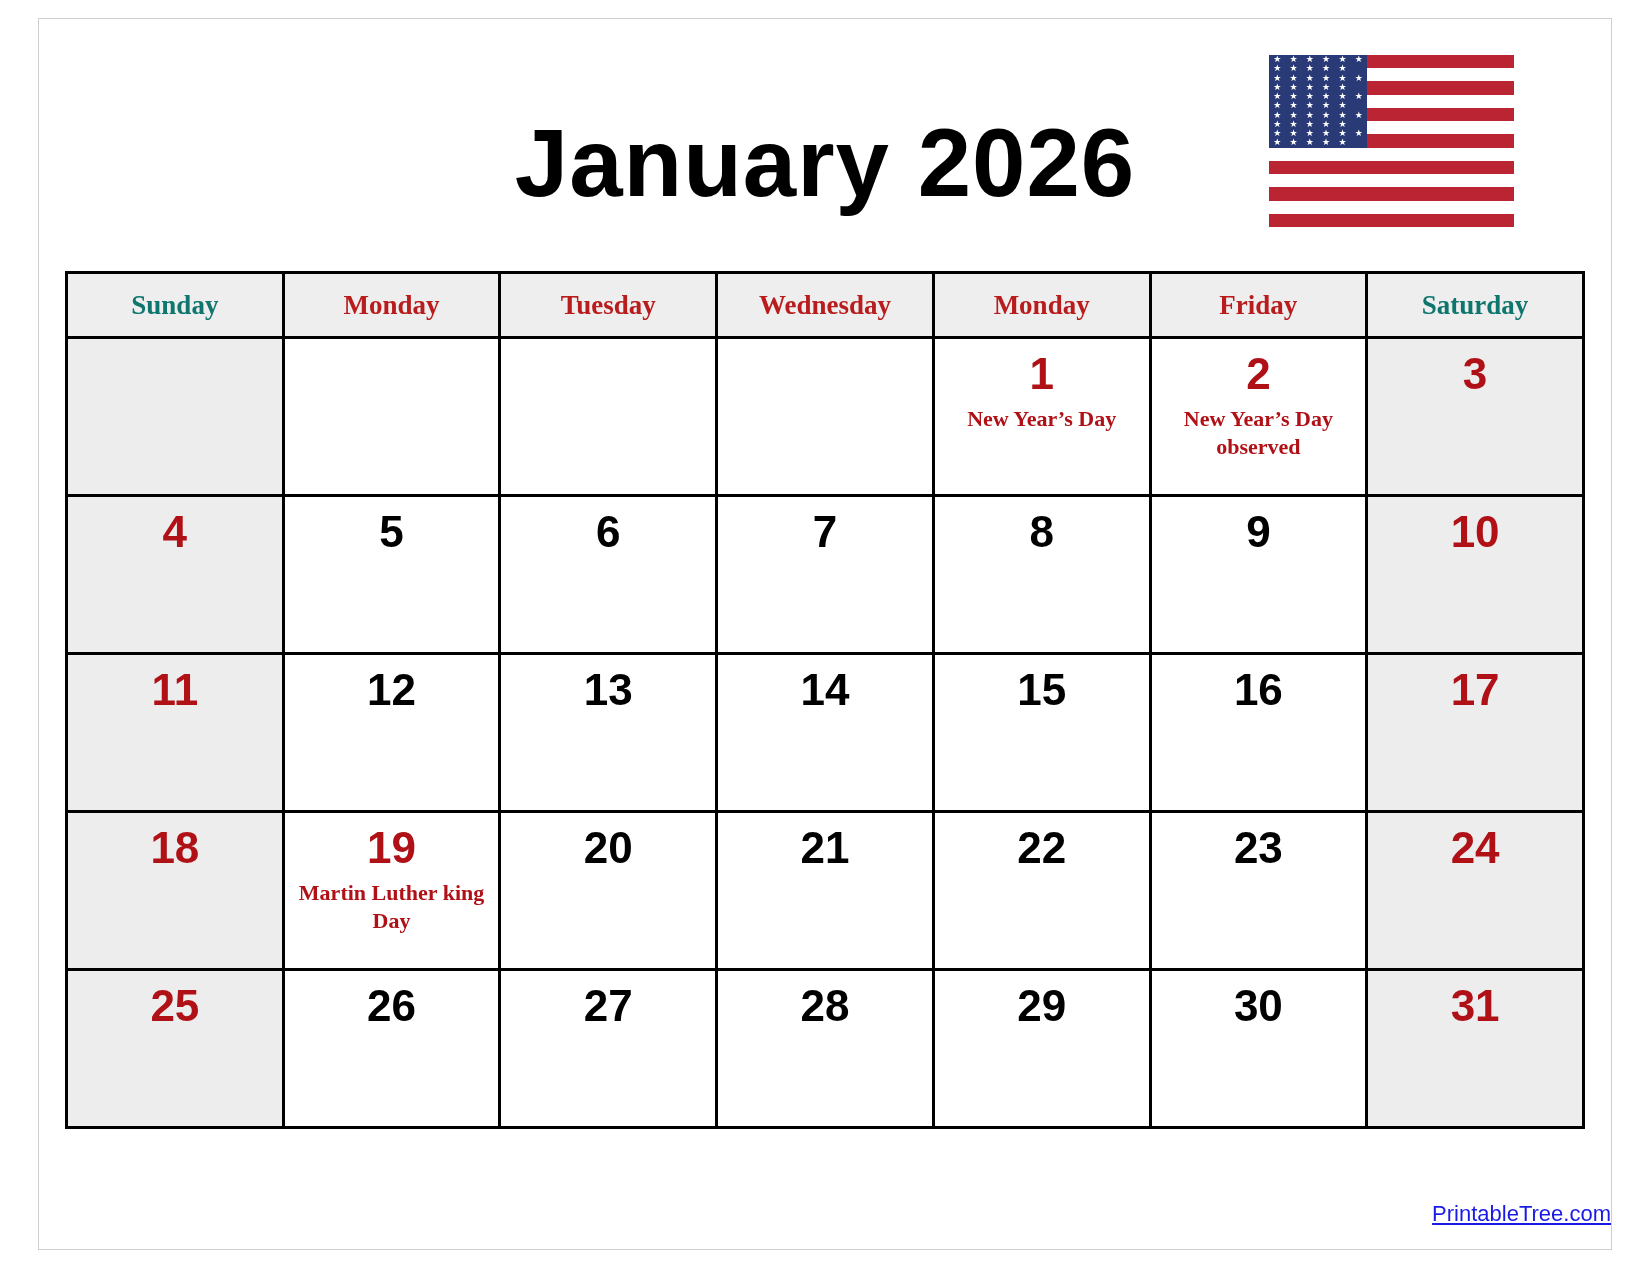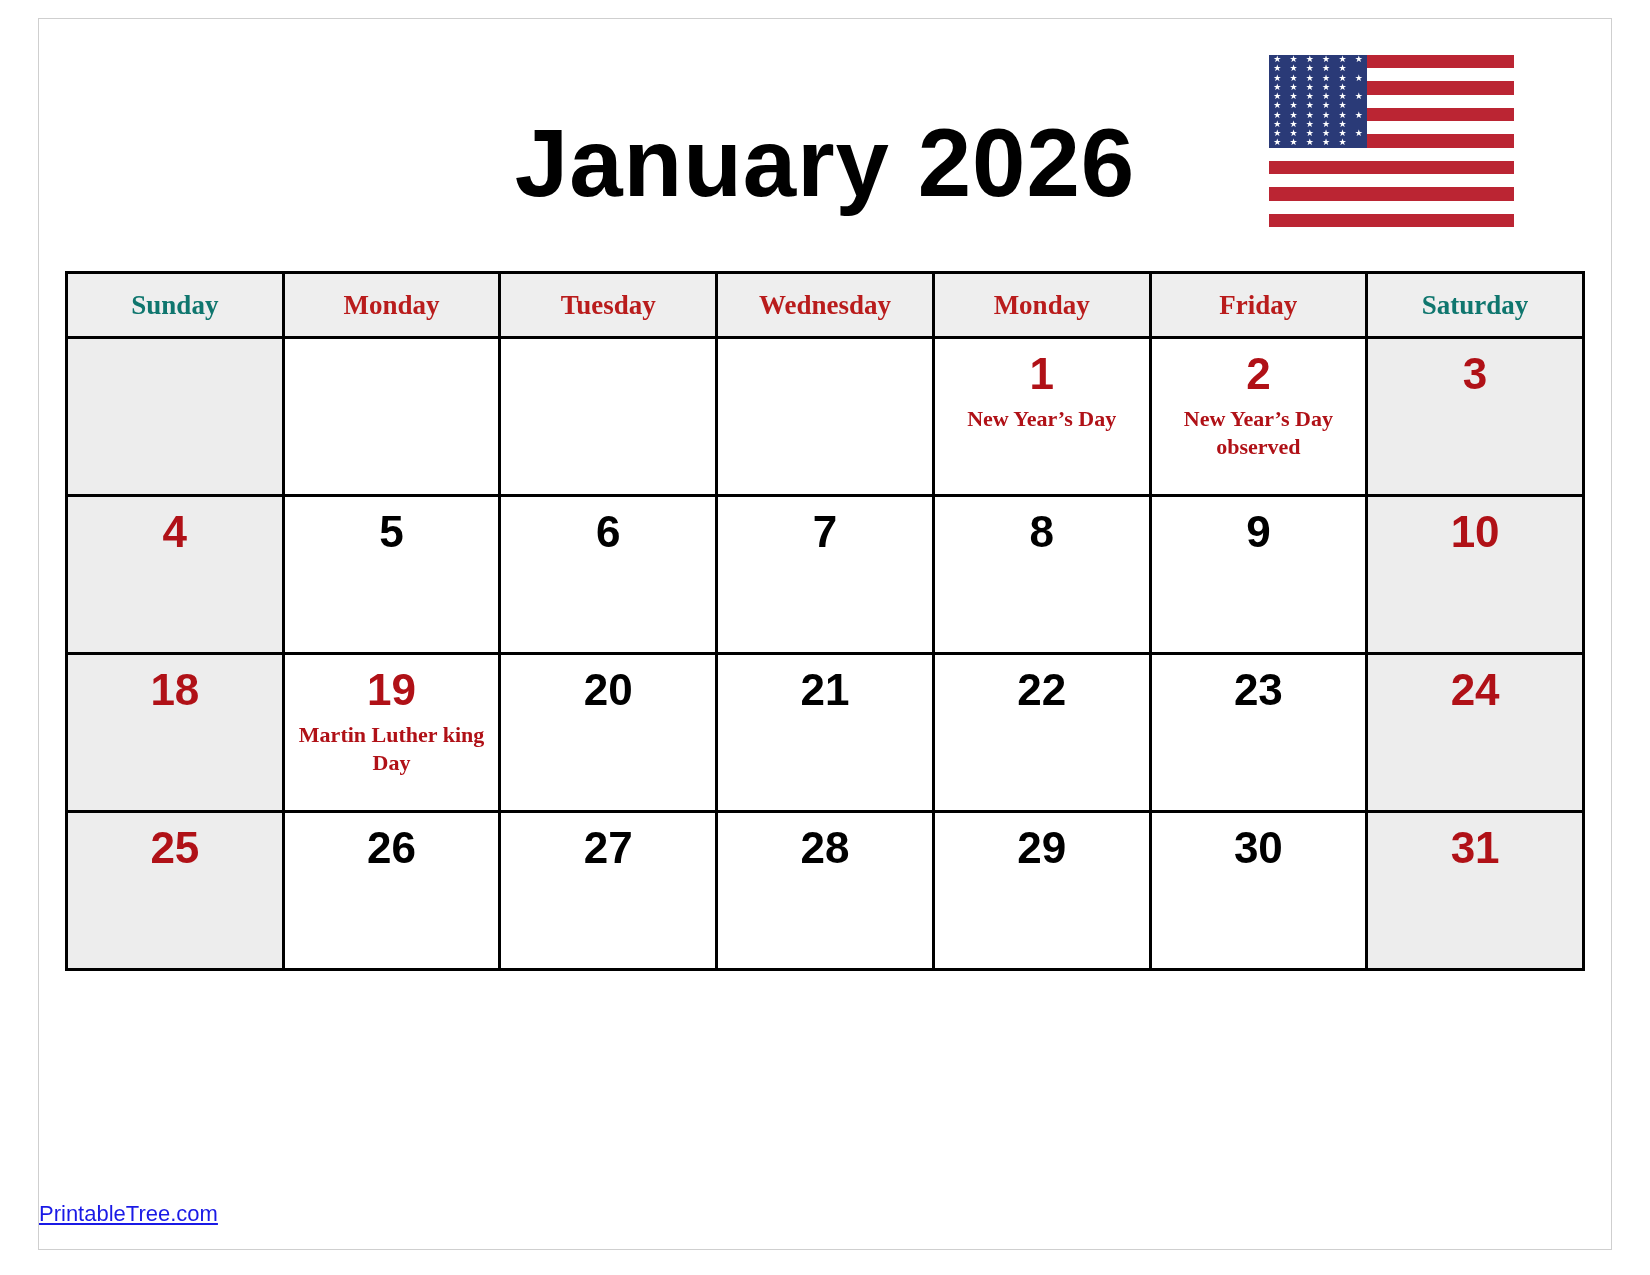--- a/index.html
+++ b/index.html
@@ -139,21 +139,21 @@
     margin-top: 8px;
     padding: 0 6px;
     line-height: 1.25;
     font-family: "Liberation Serif", serif;
   }
   .footer {
     position: absolute;
     left: 0;
     right: 0;
     bottom: 22px;
-    text-align: left;
+    text-align: right;
   }
   .footer a {
     color: #1a1ae6;
     font-size: 22px;
     text-decoration: underline;
     font-family: "Liberation Sans", sans-serif;
   }
 </style>
 </head>
 <body>
@@ -320,20 +320,43 @@
           </td>
           <td>
             <span class="daynum">9</span>
           </td>
           <td class="weekend">
             <span class="daynum">10</span>
           </td>
         </tr>
         <tr>
           <td class="weekend">
+            <span class="daynum">11</span>
+          </td>
+          <td>
+            <span class="daynum">12</span>
+          </td>
+          <td>
+            <span class="daynum">13</span>
+          </td>
+          <td>
+            <span class="daynum">14</span>
+          </td>
+          <td>
+            <span class="daynum">15</span>
+          </td>
+          <td>
+            <span class="daynum">16</span>
+          </td>
+          <td class="weekend">
+            <span class="daynum">17</span>
+          </td>
+        </tr>
+        <tr>
+          <td class="weekend">
             <span class="daynum">18</span>
           </td>
           <td>
             <span class="daynum holiday">19</span>
             <span class="event">Martin Luther king Day</span>
           </td>
           <td>
             <span class="daynum">20</span>
           </td>
           <td>

